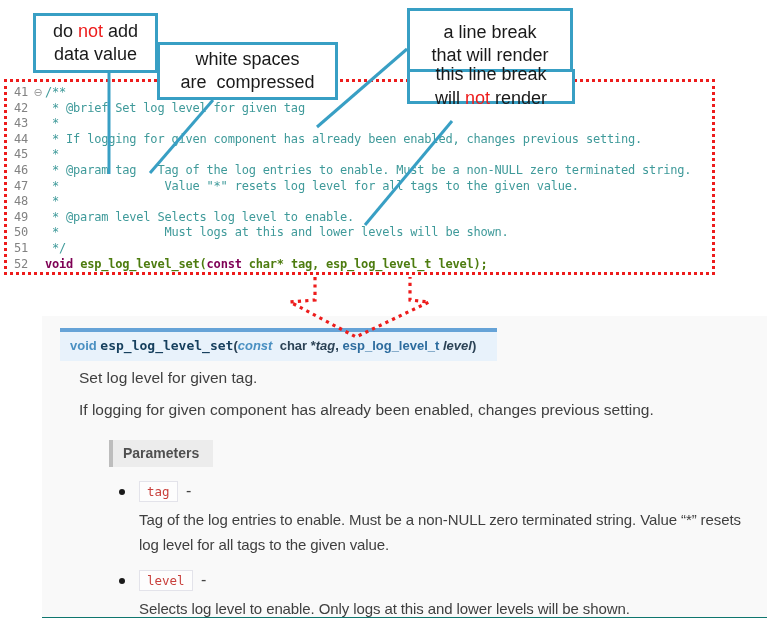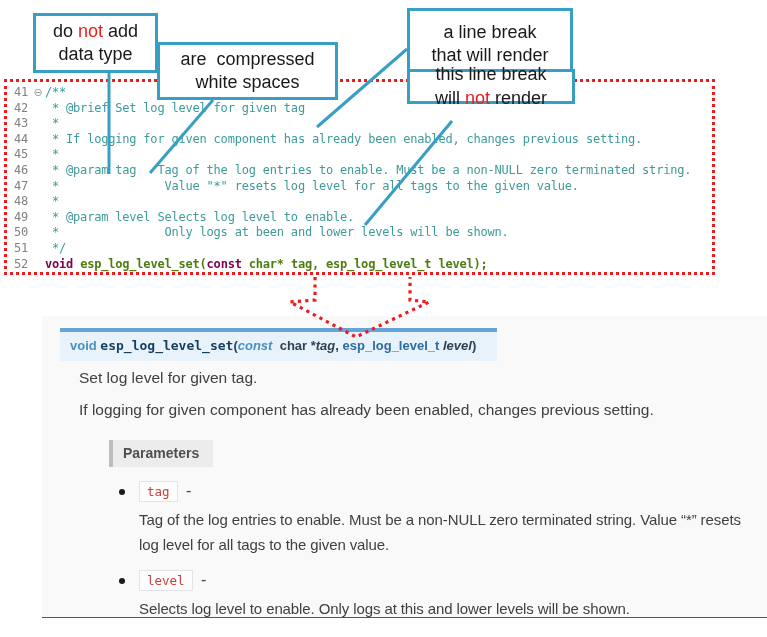--- a/index.html
+++ b/index.html
@@ -94,34 +94,34 @@
     <div class="code-lines">
         <div class="code-line"><span class="ln">41</span><span class="fold">⊖</span><span class="ct"><span class="seg-c">/**</span></span></div>
         <div class="code-line"><span class="ln">42</span><span class="fold"></span><span class="ct"><span class="seg-c"> * @brief Set log level for given tag</span></span></div>
         <div class="code-line"><span class="ln">43</span><span class="fold"></span><span class="ct"><span class="seg-c"> *</span></span></div>
         <div class="code-line"><span class="ln">44</span><span class="fold"></span><span class="ct"><span class="seg-c"> * If logging for given component has already been enabled, changes previous setting.</span></span></div>
         <div class="code-line"><span class="ln">45</span><span class="fold"></span><span class="ct"><span class="seg-c"> *</span></span></div>
         <div class="code-line"><span class="ln">46</span><span class="fold"></span><span class="ct"><span class="seg-c"> * @param tag   Tag of the log entries to enable. Must be a non-NULL zero terminated string.</span></span></div>
         <div class="code-line"><span class="ln">47</span><span class="fold"></span><span class="ct"><span class="seg-c"> *               Value "*" resets log level for all tags to the given value.</span></span></div>
         <div class="code-line"><span class="ln">48</span><span class="fold"></span><span class="ct"><span class="seg-c"> *</span></span></div>
         <div class="code-line"><span class="ln">49</span><span class="fold"></span><span class="ct"><span class="seg-c"> * @param level Selects log level to enable.</span></span></div>
-        <div class="code-line"><span class="ln">50</span><span class="fold"></span><span class="ct"><span class="seg-c"> *               Only logs at been and lower levels will be shown.</span></span></div>
+        <div class="code-line"><span class="ln">50</span><span class="fold"></span><span class="ct"><span class="seg-c"> *               Must logs at this and lower levels will be shown.</span></span></div>
         <div class="code-line"><span class="ln">51</span><span class="fold"></span><span class="ct"><span class="seg-c"> */</span></span></div>
         <div class="code-line"><span class="ln">52</span><span class="fold"></span><span class="ct"><span class="seg-kw">void</span><span class="seg-b"> esp_log_level_set(</span><span class="seg-kw">const</span><span class="seg-b"> char* tag, esp_log_level_t level);</span></span></div>
       </div>
   </div>
 
   <div class="callout c1">
     <div class="co-line"><span>do </span><span class="red">not</span><span> add</span></div>
-    <div class="co-line">data type</div>
+    <div class="co-line">data value</div>
   </div>
 
   <div class="callout c2">
+    <div class="co-line">white spaces</div>
     <div class="co-line">are  compressed</div>
-    <div class="co-line">white spaces</div>
   </div>
 
   <div class="callout c3">
     <div class="co-line">a line break</div>
     <div class="co-line">that will render</div>
   </div>
 
   <div class="callout c4">
     <div class="co-line">this line break</div>
     <div class="co-line"><span>will </span><span class="red">not</span><span> render</span></div>

